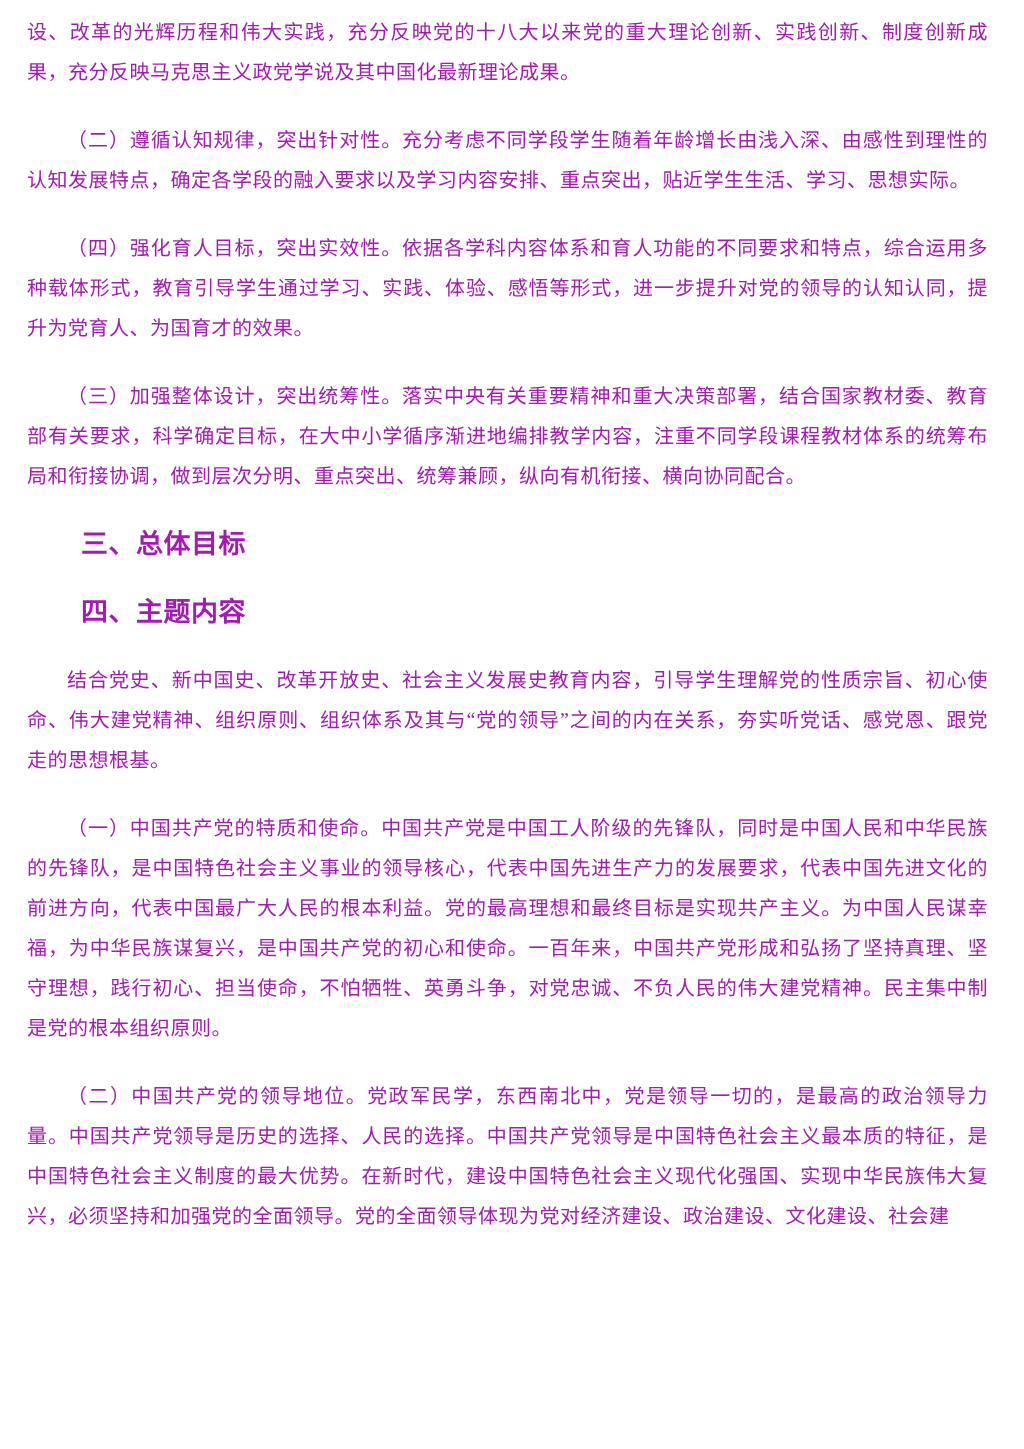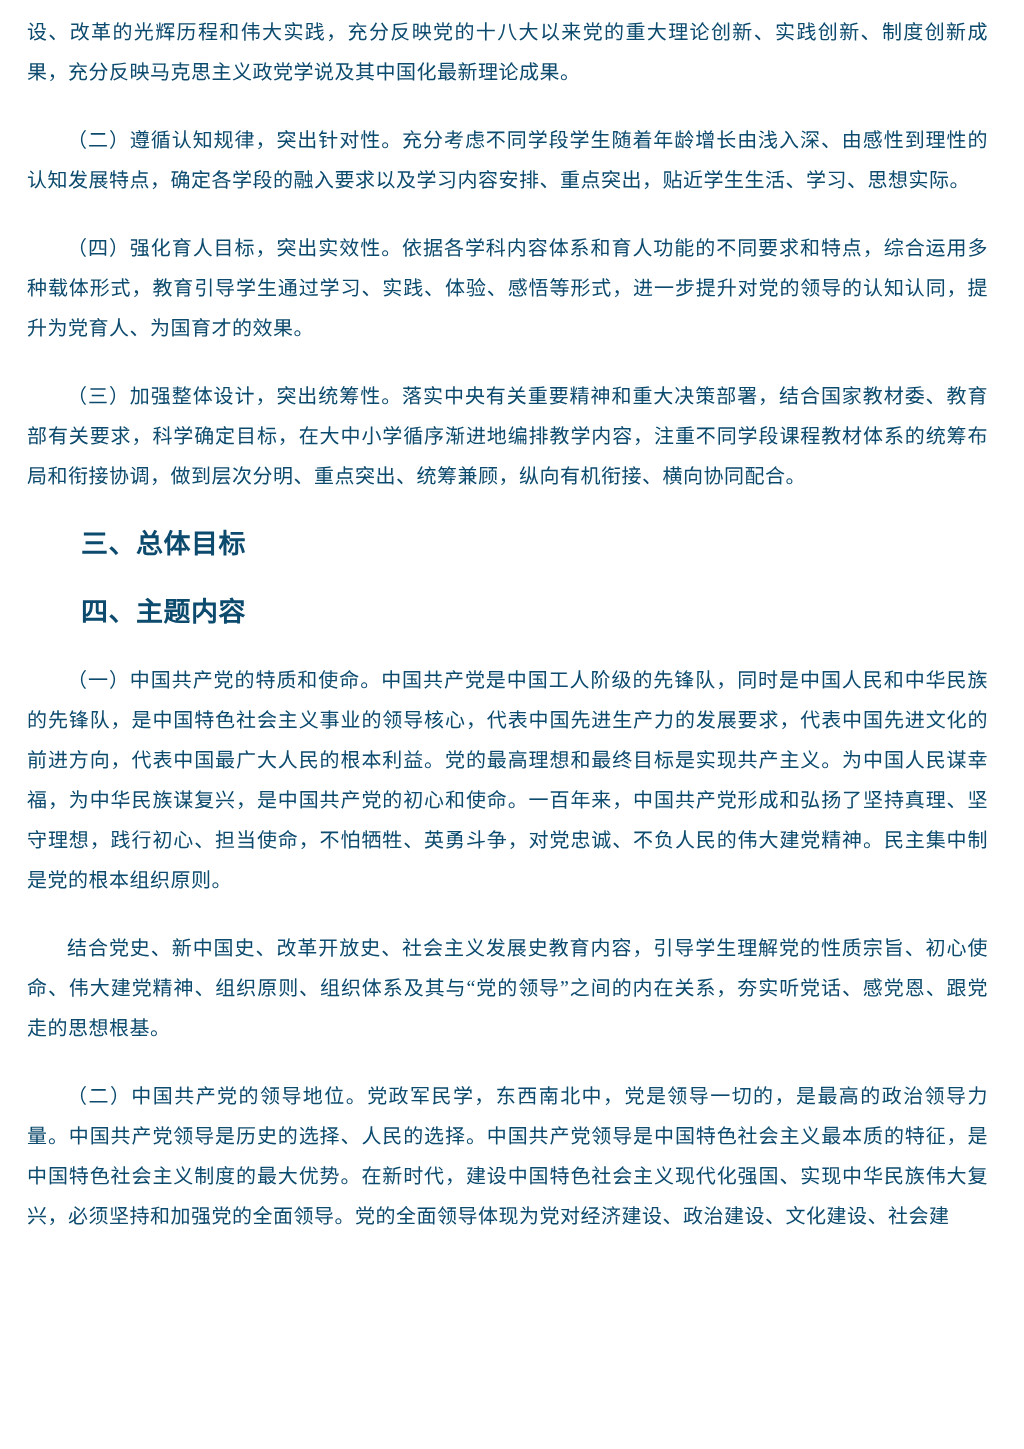--- a/index.html
+++ b/index.html
@@ -14,21 +14,21 @@
   }
   .doc-page {
     box-sizing: border-box;
     width: 1024px;
     height: 1449px;
     padding: 12px 36px 0 27px;
     font-family: "Liberation Serif", "DejaVu Serif", serif;
     font-size: 20px;
     line-height: 40px;
     letter-spacing: 0.5px;
-    color: #0c4a6e;
+    color: #a21caf;
     text-align: justify;
   }
   .doc-page p,
   .doc-page h2 {
     margin: 0 0 28px 0;
     padding: 0;
     font-weight: normal;
   }
   .doc-page h2 {
     font-size: 27px;
@@ -52,19 +52,19 @@
 
   <p class="para-indent">（四）强化育人目标，突出实效性。依据各学科内容体系和育人功能的不同要求和特点，综合运用多种载体形式，教育引导学生通过学习、实践、体验、感悟等形式，进一步提升对党的领导的认知认同，提升为党育人、为国育才的效果。</p>
 
   <p class="para-indent">（三）加强整体设计，突出统筹性。落实中央有关重要精神和重大决策部署，结合国家教材委、教育部有关要求，科学确定目标，在大中小学循序渐进地编排教学内容，注重不同学段课程教材体系的统筹布局和衔接协调，做到层次分明、重点突出、统筹兼顾，纵向有机衔接、横向协同配合。</p>
 
   <h2 class="para-indent">三、总体目标</h2>
 
 
   <h2 class="para-indent">四、主题内容</h2>
 
+  <p class="para-indent">结合党史、新中国史、改革开放史、社会主义发展史教育内容，引导学生理解党的性质宗旨、初心使命、伟大建党精神、组织原则、组织体系及其与“党的领导”之间的内在关系，夯实听党话、感党恩、跟党走的思想根基。</p>
+
   <p class="para-indent">（一）中国共产党的特质和使命。中国共产党是中国工人阶级的先锋队，同时是中国人民和中华民族的先锋队，是中国特色社会主义事业的领导核心，代表中国先进生产力的发展要求，代表中国先进文化的前进方向，代表中国最广大人民的根本利益。党的最高理想和最终目标是实现共产主义。为中国人民谋幸福，为中华民族谋复兴，是中国共产党的初心和使命。一百年来，中国共产党形成和弘扬了坚持真理、坚守理想，践行初心、担当使命，不怕牺牲、英勇斗争，对党忠诚、不负人民的伟大建党精神。民主集中制是党的根本组织原则。</p>
-
-  <p class="para-indent">结合党史、新中国史、改革开放史、社会主义发展史教育内容，引导学生理解党的性质宗旨、初心使命、伟大建党精神、组织原则、组织体系及其与“党的领导”之间的内在关系，夯实听党话、感党恩、跟党走的思想根基。</p>
 
   <p class="para-indent">（二）中国共产党的领导地位。党政军民学，东西南北中，党是领导一切的，是最高的政治领导力量。中国共产党领导是历史的选择、人民的选择。中国共产党领导是中国特色社会主义最本质的特征，是中国特色社会主义制度的最大优势。在新时代，建设中国特色社会主义现代化强国、实现中华民族伟大复兴，必须坚持和加强党的全面领导。党的全面领导体现为党对经济建设、政治建设、文化建设、社会建</p>
 
 </div>
 
 </body></html>

